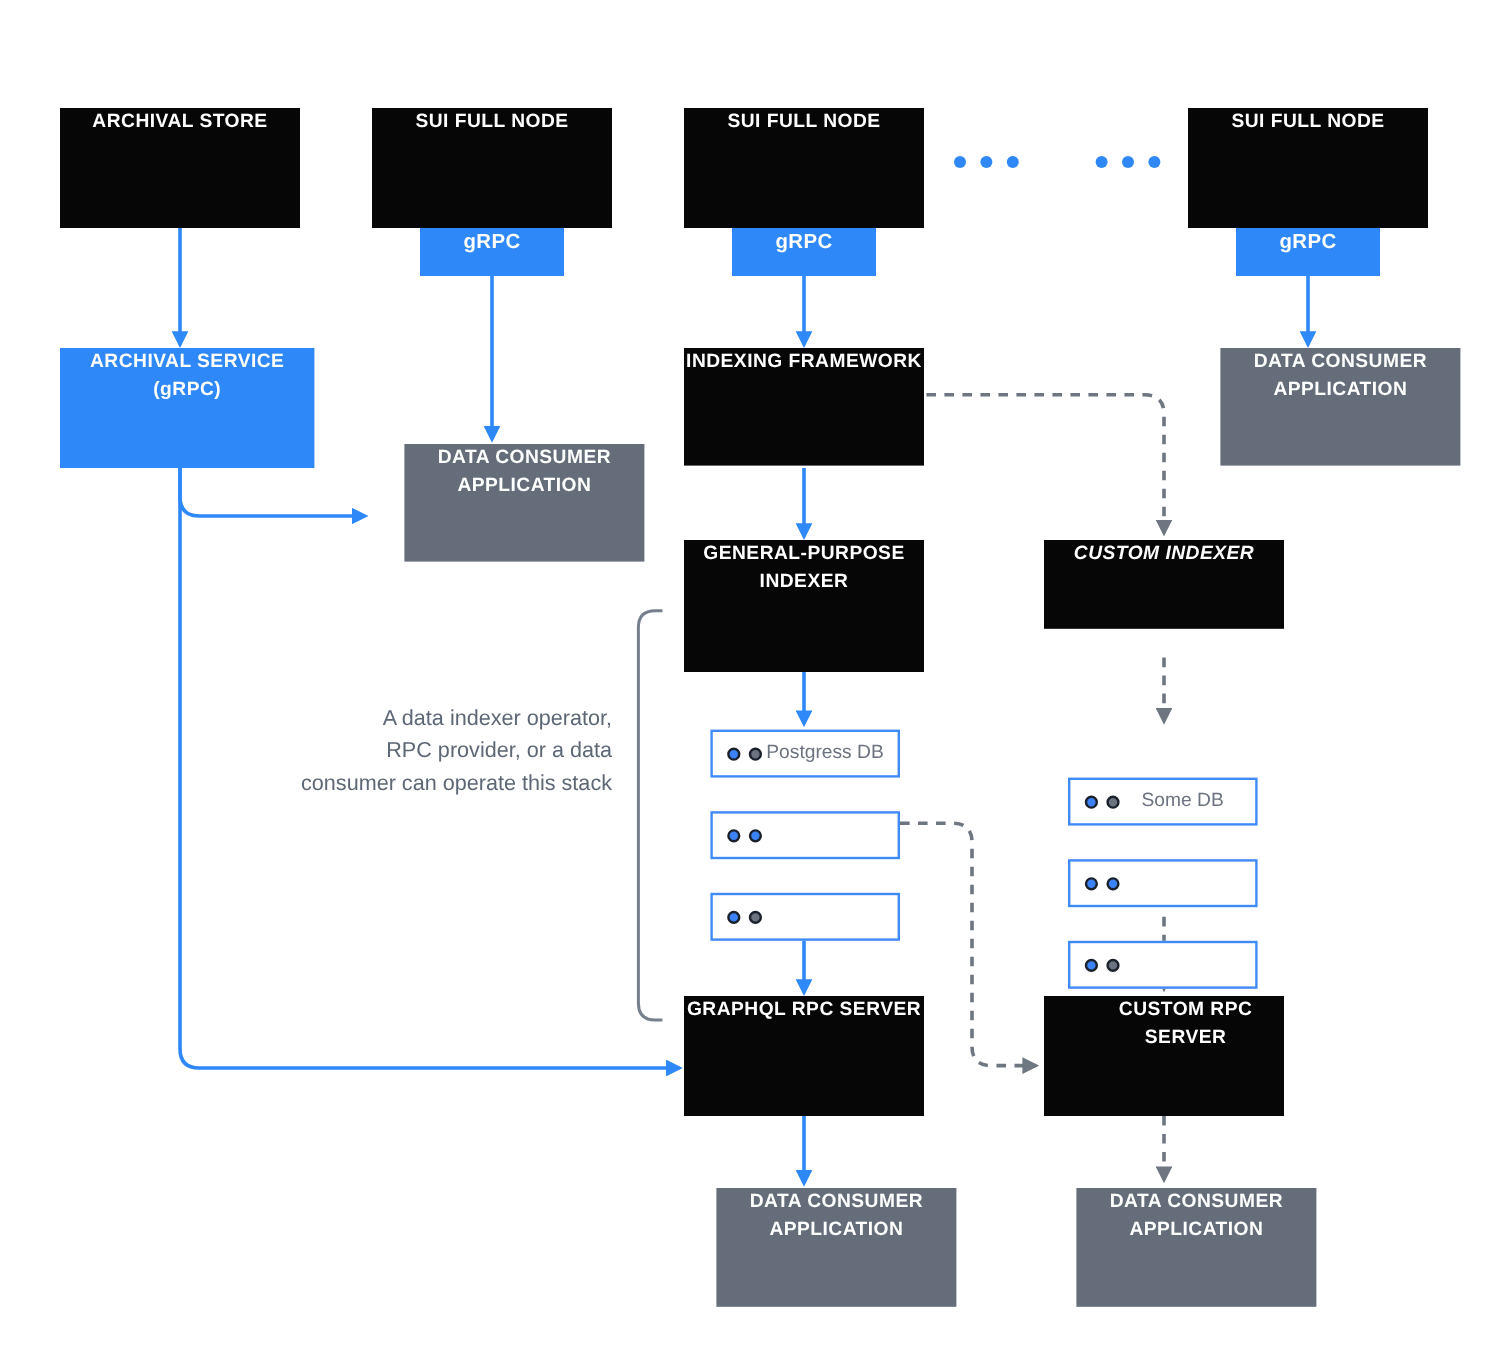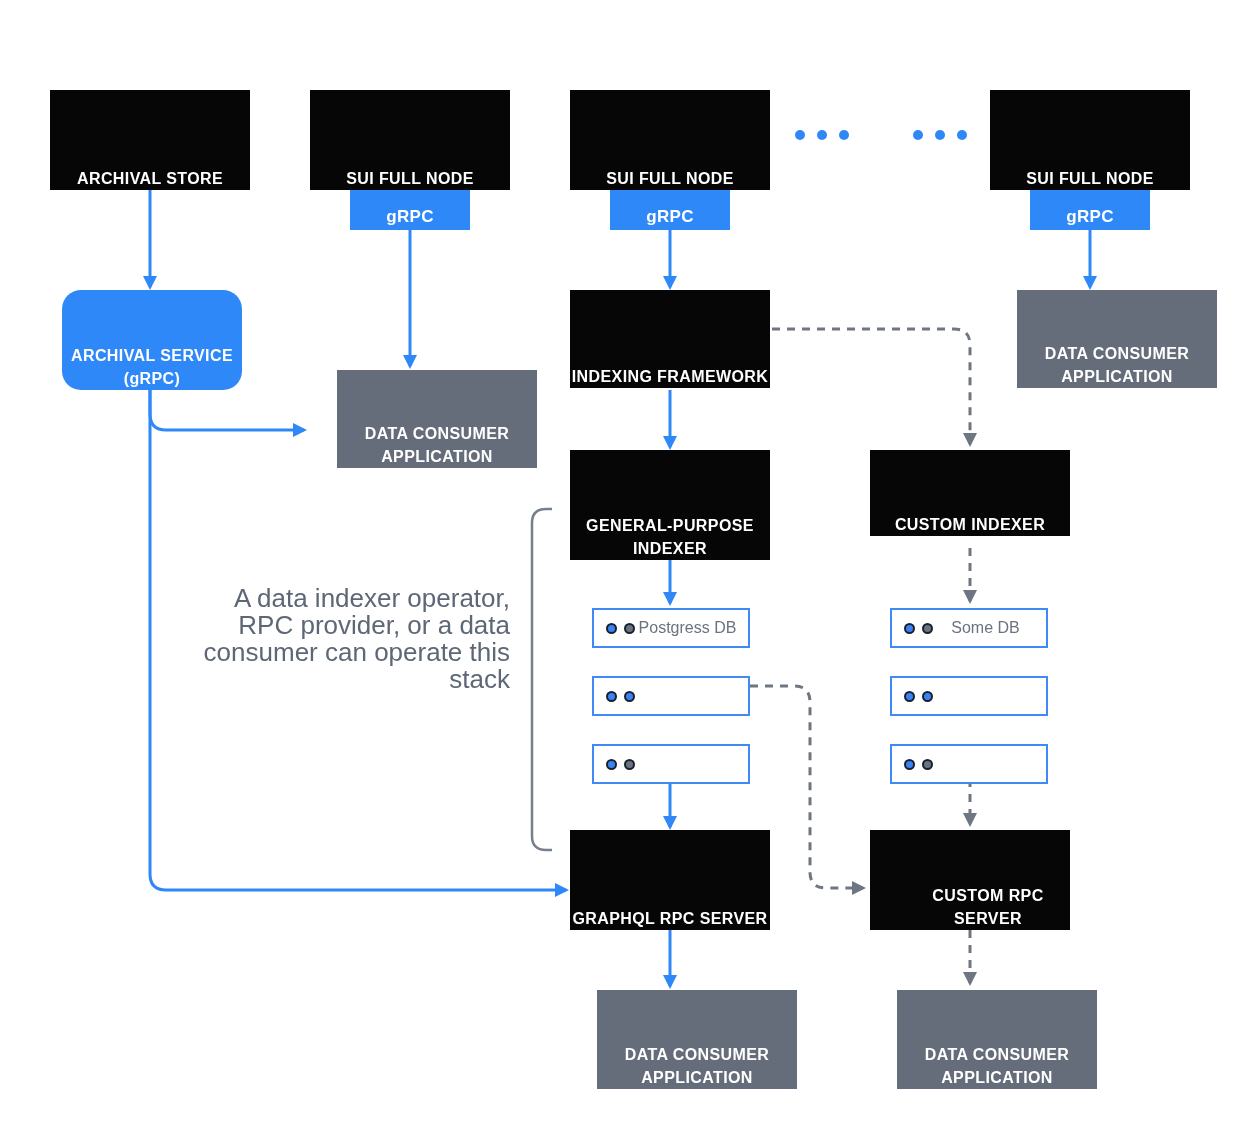--- a/index.html
+++ b/index.html
@@ -15,21 +15,21 @@
     --dot-ring:#1a212c;
     --annotation:#5d6775;
   }
   html,body{margin:0;padding:0;background:#ffffff;}
   .canvas{
     position:relative;width:1240px;height:1140px;background:#ffffff;overflow:hidden;
     font-family:"Liberation Sans", sans-serif;
   }
   svg.connectors{position:absolute;left:0;top:0;width:1240px;height:1140px;pointer-events:none;}
   .node{
-    position:absolute;display:flex;align-items:flex-end;justify-content:center;
+    position:absolute;display:flex;align-items:flex-start;justify-content:center;
     text-align:center;box-sizing:border-box;
   }
   .node .node-label{
     white-space:pre-line;color:#ffffff;font-size:16px;font-weight:600;
     letter-spacing:.4px;line-height:1.45;
   }
   .black{background:var(--black);}
   .bluebox{background:var(--blue);}
   .graybox{background:var(--graybox);margin-left:27px;}
   .tag{background:var(--blue);}
@@ -37,58 +37,58 @@
 
   
   .n-archival-store{left:50px;top:90px;width:200px;height:100px;}
   .n-sui-1{left:310px;top:90px;width:200px;height:100px;}
   .n-sui-2{left:570px;top:90px;width:200px;height:100px;}
   .n-sui-3{left:990px;top:90px;width:200px;height:100px;}
   .n-grpc-1{left:350px;top:190px;width:120px;height:40px;}
   .n-grpc-2{left:610px;top:190px;width:120px;height:40px;}
   .n-grpc-3{left:1030px;top:190px;width:120px;height:40px;}
   
-  .n-archival-service{left:62px;top:290px;width:180px;height:100px;border-radius:19px;}
+  .n-archival-service{left:50px;top:290px;width:212px;height:100px;}
   .n-dca-mid{left:310px;top:370px;width:200px;height:98px;}
   .n-indexing{left:570px;top:290px;width:200px;height:98px;}
   .n-dca-topright{left:990px;top:290px;width:200px;height:98px;}
   
   .n-gp-indexer{left:570px;top:450px;width:200px;height:110px;}
-  .n-custom-indexer{left:870px;top:450px;width:200px;height:86px;}
+  .n-custom-indexer{left:870px;top:450px;width:200px;height:74px;font-style:italic;}
   
   .n-graphql{left:570px;top:830px;width:200px;height:100px;}
   .n-custom-rpc{left:870px;top:830px;width:200px;height:100px;padding-left:36px;}
   
   .n-dca-botleft{left:570px;top:990px;width:200px;height:99px;}
   .n-dca-botright{left:870px;top:990px;width:200px;height:99px;}
 
   
   .ellipsis{position:absolute;top:130px;display:flex;gap:12px;}
   .ellipsis.g1{left:795px;}
   .ellipsis.g2{left:913px;}
   .ellipsis .edot{width:10px;height:10px;border-radius:50%;background:var(--blue);}
 
   
   .db-col{position:absolute;top:608px;width:158px;display:flex;flex-direction:column;gap:28px;}
   .db-col.left{left:592px;}
-  .db-col.right{left:890px;}
+  .db-col.right{left:890px;margin-top:40px;}
   .db-row{
     height:40px;box-sizing:border-box;border:2px solid var(--db-border);background:#ffffff;
     display:flex;align-items:center;padding-left:12px;
   }
   .db-dots{display:flex;gap:7px;align-items:center;}
   .dot{width:11px;height:11px;border-radius:50%;border:2.5px solid var(--dot-ring);box-sizing:border-box;}
   .dot.blue{background:var(--dot-blue);}
   .dot.gray{background:var(--dot-gray);}
   .db-label{flex:1;text-align:center;color:var(--db-text);font-size:16px;padding-right:8px;}
 
   
   .annotation{
     position:absolute;left:160px;top:585px;width:350px;text-align:right;
-    color:var(--annotation);font-size:26px;line-height:27px;font-weight:400;
+    color:var(--annotation);font-size:18px;line-height:27px;font-weight:400;
   }
   .annotation span{display:block;}
 </style>
 </head>
 <body>
 
 <div class="canvas">
 
   <svg class="connectors" viewBox="0 0 1240 1140">
     <defs>

